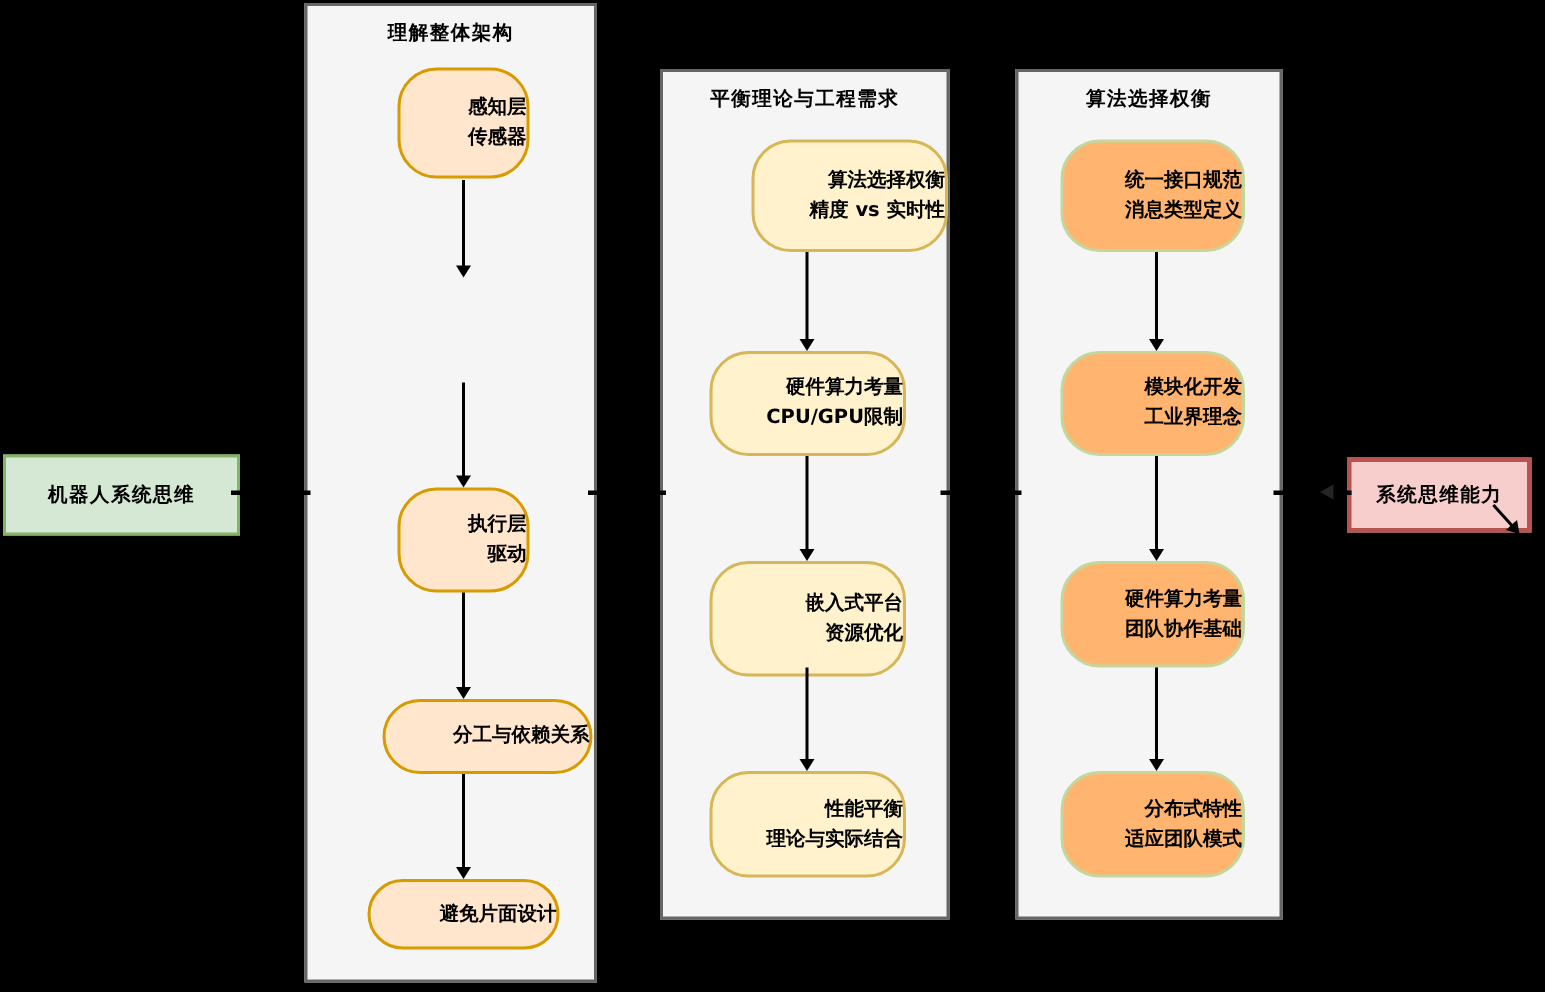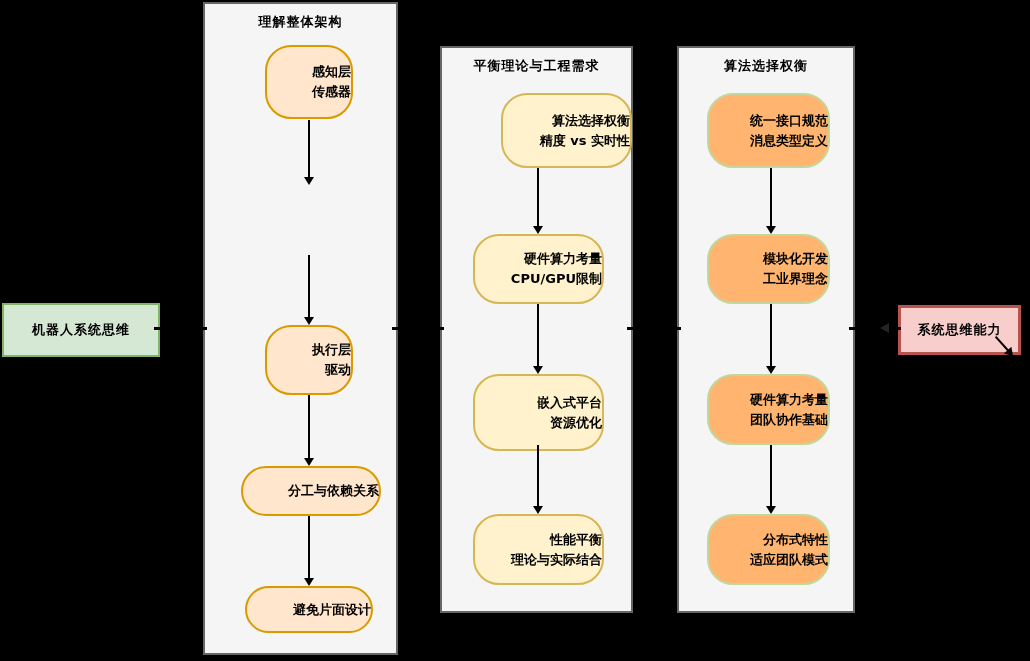--- a/index.html
+++ b/index.html
@@ -72,21 +72,21 @@
   <div class="varrow" style="left:98px;top:116px;height:65px;"></div>
 
   <div class="varrow" style="left:98px;top:251px;height:70px;"></div>
 
   <div class="node arch" style="left:60px;top:321px;width:88px;height:70px;">
     <span>执行层</span>
     <span>驱动</span>
   </div>
   <div class="varrow" style="left:98px;top:391px;height:71px;"></div>
 
-  <div class="node arch" style="left:36px;top:462px;width:140px;height:50px;">
+  <div class="node arch" style="left:50px;top:462px;width:140px;height:50px;">
     <span>分工与依赖关系</span>
   </div>
   <div class="varrow" style="left:98px;top:512px;height:70px;"></div>
 
   <div class="node arch" style="left:40px;top:582px;width:128px;height:47px;">
     <span>避免片面设计</span>
   </div>
 </div>
 
 <div class="panel" style="left:440px;top:46px;width:193px;height:567px;">

